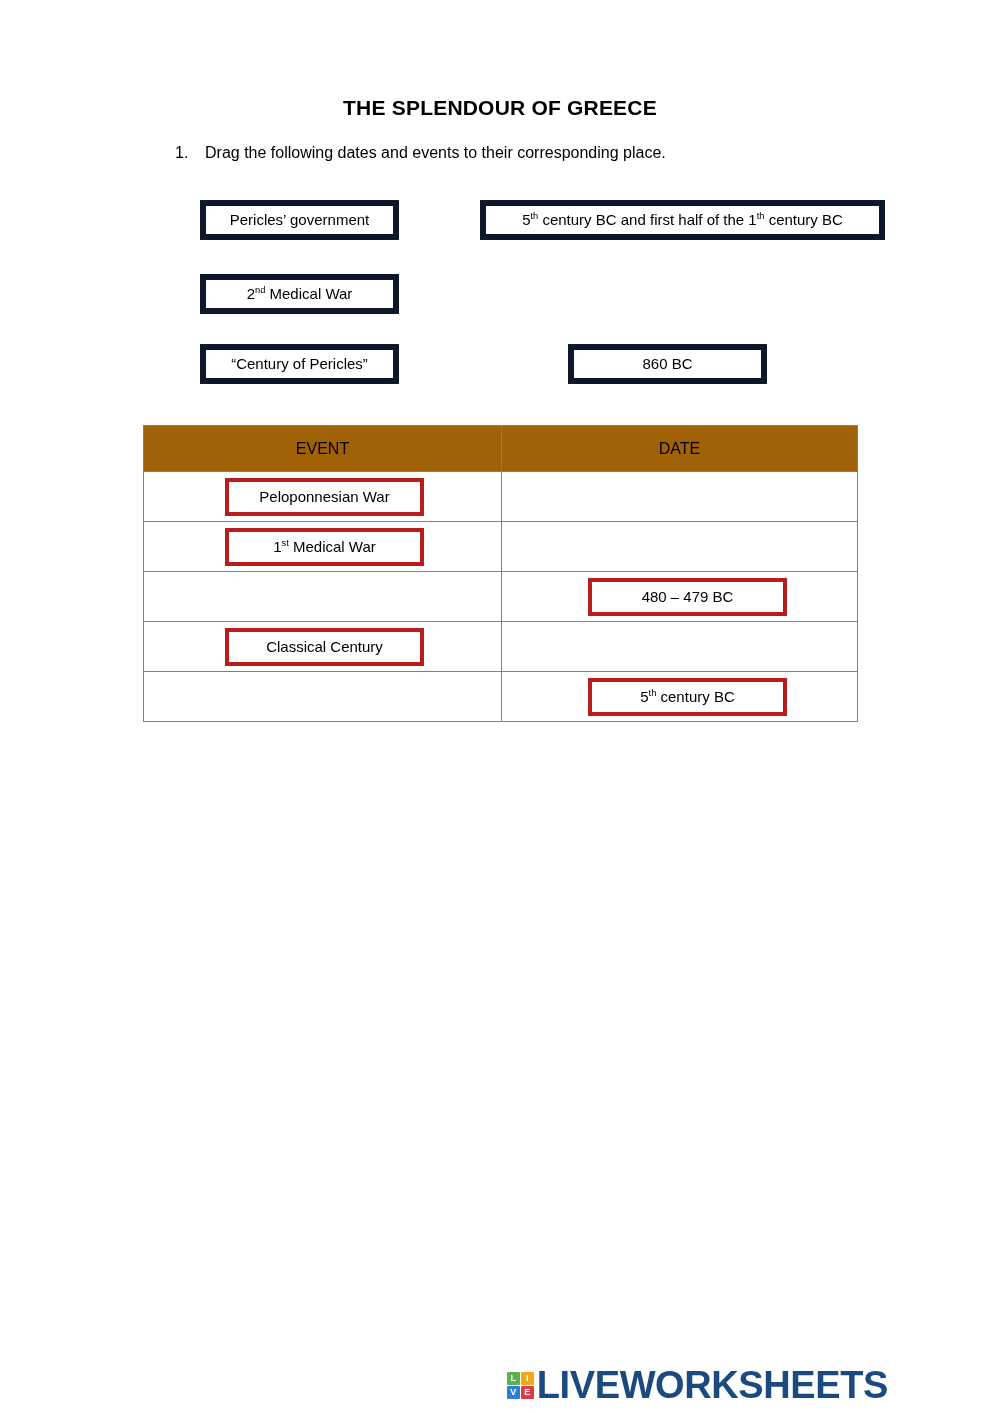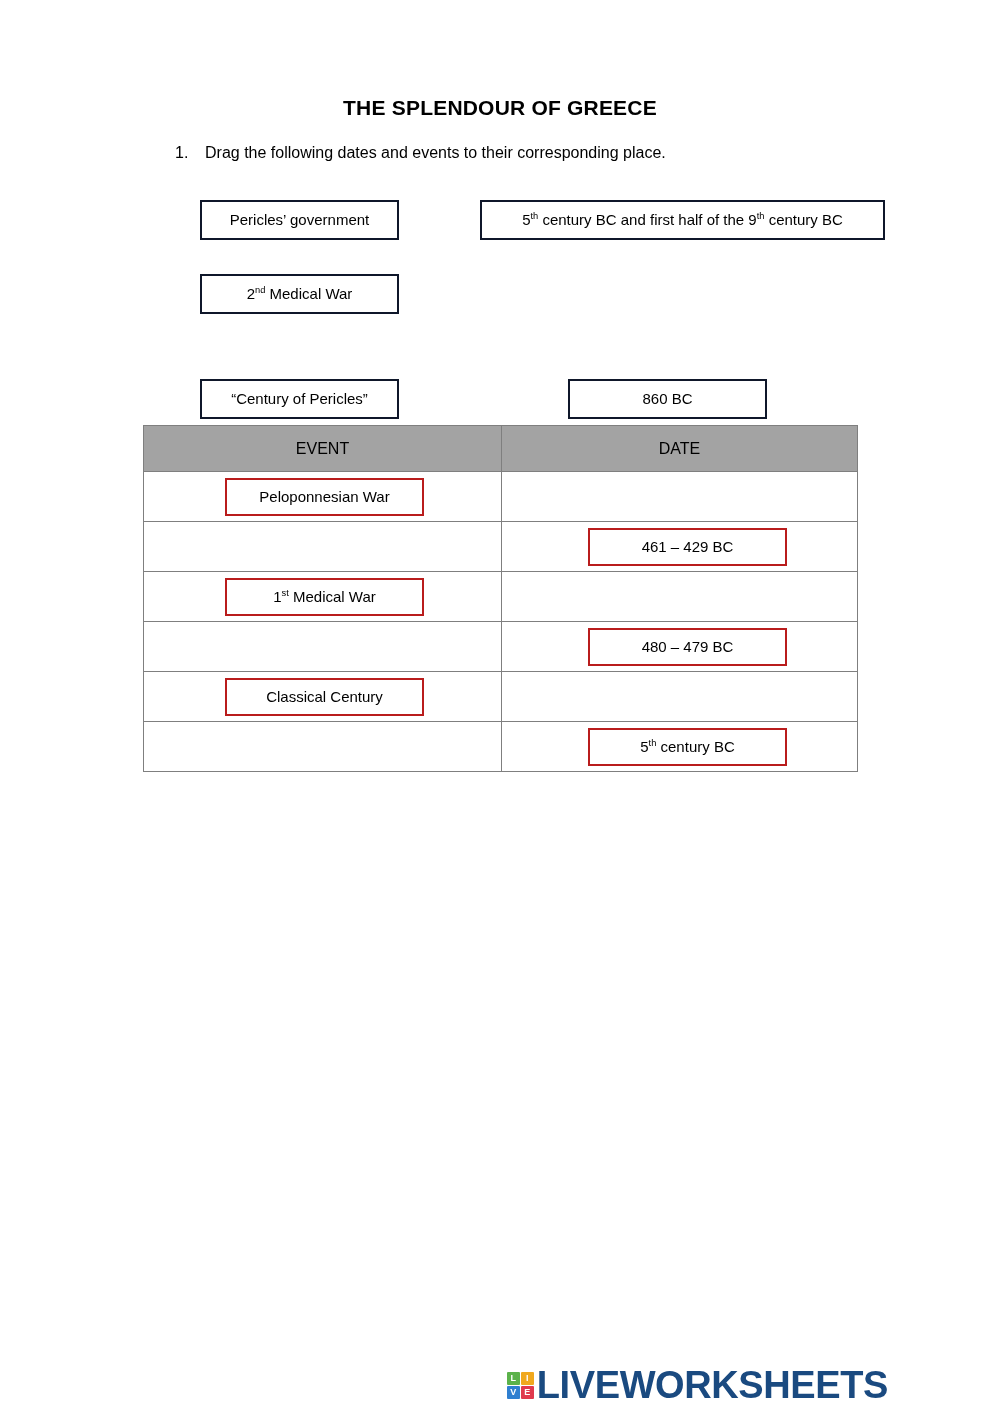--- a/index.html
+++ b/index.html
@@ -37,77 +37,77 @@
     font-size: 16px;
     display: flex;
     align-items: baseline;
   }
   .instruction .num { width: 30px; flex: none; }
   .instruction .txt { flex: 1; }
 
   
   .dragbox {
     position: absolute;
-    border: 2px solid #0f172a;
+    border: 6px solid #0f172a;
     background: #ffffff;
     font-size: 15px;
     display: flex;
     align-items: center;
     justify-content: center;
     text-align: center;
     padding: 8px 8px;
     line-height: 1.2;
   }
 
   .db-left  { left: 200px; width: 199px; height: 40px; }
   .db-wide  { left: 480px; width: 405px; height: 40px; }
   .db-right { left: 568px; width: 199px; height: 40px; }
 
   .r1 { top: 200px; }
   .r2 { top: 274px; text-align: right; }
-  .r3 { top: 344px; margin-top: 35px; }
+  .r3 { top: 344px; }
 
   
   .tbl {
     position: absolute;
     left: 143px;
     top: 425px;
     width: 714px;
     border-collapse: collapse;
     table-layout: fixed;
   }
   .tbl td, .tbl th {
     border: 1px solid #7f7f7f;
     padding: 0;
     margin: 0;
     vertical-align: middle;
   }
   .tbl th {
-    background: #a3a3a3;
+    background: #a16207;
     font-size: 16px;
     font-weight: normal;
     height: 46px;
     text-align: center;
   }
   .col-event { width: 358px; }
   .col-date  { width: 356px; }
 
   .tbl td { height: 49px; }
 
   .cell-inner {
     position: relative;
     height: 100%;
     display: flex;
     align-items: center;
   }
   .cell-inner.ev { justify-content: flex-start; padding-left: 81px; }
   .cell-inner.dt { justify-content: flex-start; padding-left: 86px; }
 
   .cellbox {
-    border: 2px solid #b91c1c;
+    border: 4px solid #b91c1c;
     background: #ffffff;
     width: 199px;
     height: 38px;
     display: flex;
     align-items: center;
     justify-content: center;
     font-size: 15px;
     text-align: center;
   }
 
@@ -170,21 +170,21 @@
 
   <div class="dragbox db-left r2">
     <span><span>2</span><sup>nd</sup><span> Medical War</span></span>
   </div>
 
   <div class="dragbox db-left r3">
     <span>“Century of Pericles”</span>
   </div>
 
   <div class="dragbox db-wide r1">
-    <span><span>5</span><sup>th</sup><span> century BC and first half of the 9</span><sup>th</sup><span> century BC</span></span>
+    <span><span>5</span><sup>th</sup><span> century BC and first half of the 1</span><sup>th</sup><span> century BC</span></span>
   </div>
 
 
   <div class="dragbox db-right r3">
     <span>860 BC</span>
   </div>
 
   <table class="tbl">
     <colgroup>
       <col class="col-event">
@@ -203,32 +203,20 @@
             <div class="cellbox">
               <span>Peloponnesian War</span>
             </div>
           </div>
         </td>
         <td>
           <div class="cell-inner dt empty-cell"></div>
         </td>
       </tr>
 
-      <tr>
-        <td>
-          <div class="cell-inner ev empty-cell"></div>
-        </td>
-        <td>
-          <div class="cell-inner dt">
-            <div class="cellbox">
-              <span>461 – 429 BC</span>
-            </div>
-          </div>
-        </td>
-      </tr>
 
       <tr>
         <td>
           <div class="cell-inner ev">
             <div class="cellbox">
               <span><span>1</span><sup>st</sup><span> Medical War</span></span>
             </div>
           </div>
         </td>
         <td>

